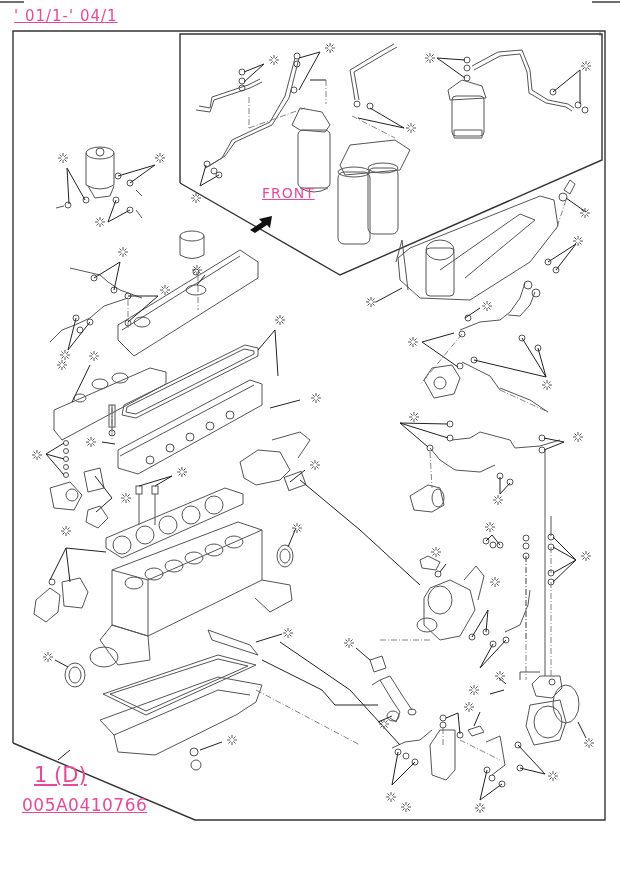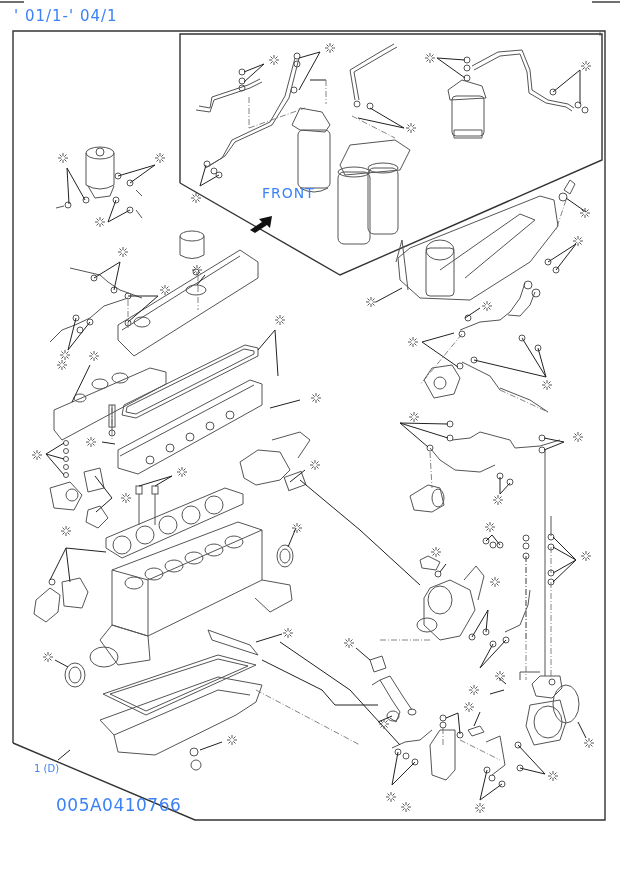--- a/index.html
+++ b/index.html
@@ -1,22 +1,22 @@
 <!DOCTYPE html>
 <html><head>
 <meta charset="utf-8">
 <style>
   html, body { margin: 0; padding: 0; background: #ffffff; }
   body { width: 620px; height: 873px; position: relative; overflow: hidden;
          font-family: "DejaVu Sans", sans-serif; color: #222; }
-  .txt { position: absolute; white-space: nowrap; font-family: "DejaVu Sans", sans-serif; color: #3b82f6; }
+  .txt { position: absolute; white-space: nowrap; font-family: "DejaVu Sans", sans-serif; color: #ec4899; text-decoration: underline; }
   #header-range { left: 14px; top: 7px; font-size: 15px; letter-spacing: 1px; }
   #front-label { left: 262px; top: 185px; font-size: 14px; letter-spacing: 1px; }
-  #kit-label { left: 34px; top: 763px; font-size: 10px; text-align: right; }
-  #part-number { left: 22px; top: 795px; font-size: 17px; letter-spacing: 0.5px; margin-left: 34px; }
+  #kit-label { left: 34px; top: 763px; font-size: 21px; text-align: right; }
+  #part-number { left: 22px; top: 795px; font-size: 17px; letter-spacing: 0.5px; }
   svg { position: absolute; left: 0; top: 0; }
   .frame { fill: none; stroke: #333; stroke-width: 1.4; }
   .part { fill: none; stroke: #555; stroke-width: 1; }
   .thin { fill: none; stroke: #666; stroke-width: 0.8; }
   .dash { fill: none; stroke: #666; stroke-width: 0.8; stroke-dasharray: 6 2 1 2; }
   .lead { fill: none; stroke: #222; stroke-width: 1; }
   .ast { fill: none; stroke: #444; stroke-width: 0.9; }
   .dark { fill: #111; stroke: none; }
 </style>
 </head>

